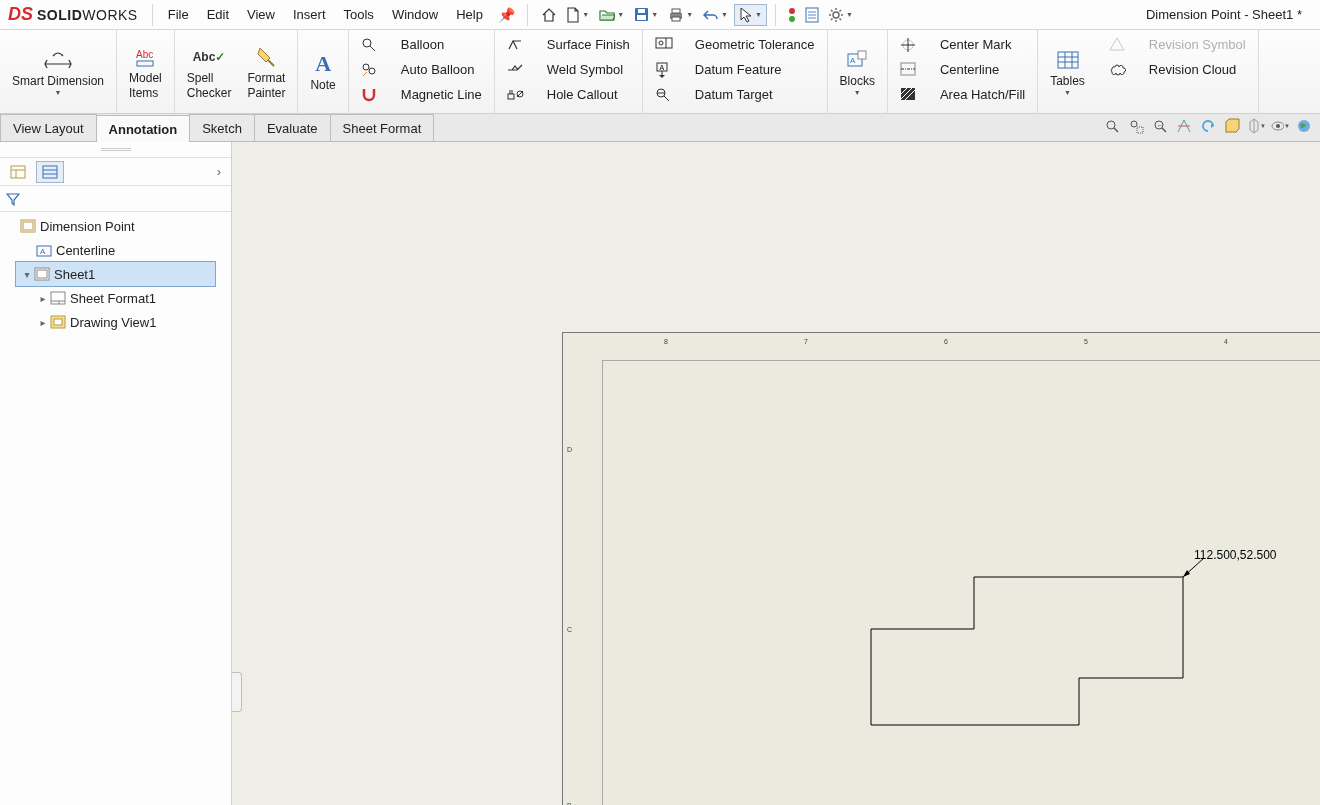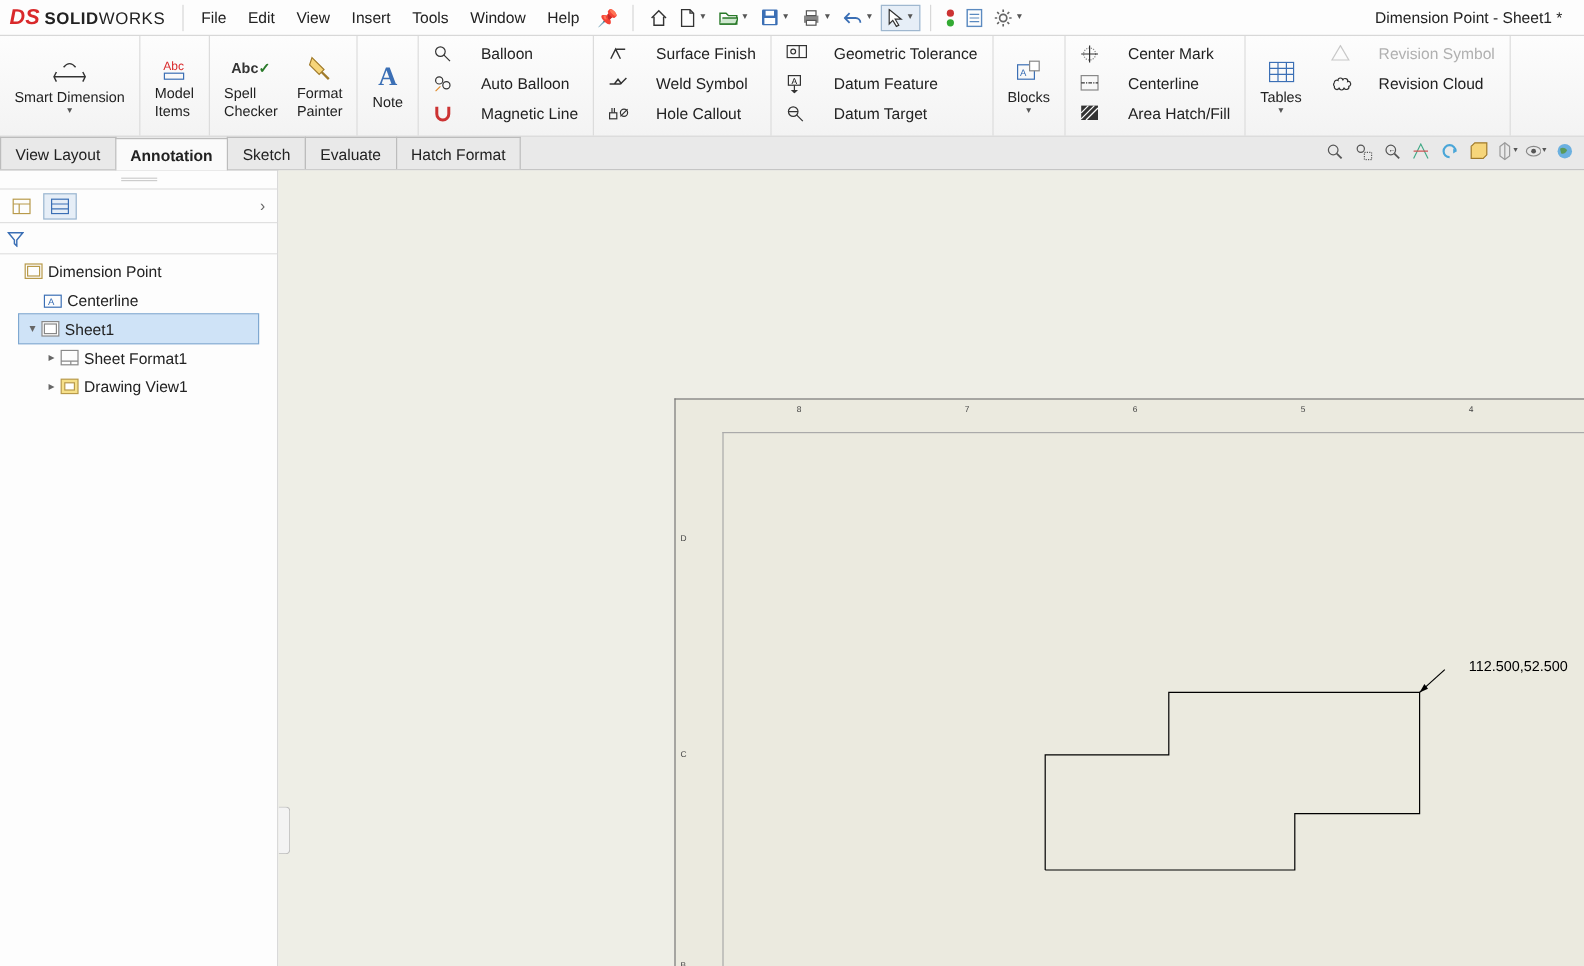--- a/index.html
+++ b/index.html
@@ -405,21 +405,21 @@
       <div style="height:24px"></div>
     </div>
   </div>
 </div>
 
 <div class="cmdtabs">
   <div class="cmdtab">View Layout</div>
   <div class="cmdtab active">Annotation</div>
   <div class="cmdtab">Sketch</div>
   <div class="cmdtab">Evaluate</div>
-  <div class="cmdtab">Hatch Format</div>
+  <div class="cmdtab">Sheet Format</div>
   <div class="view-tools">
     <div class="vt-btn">
         <svg width="16" height="16">
           <circle cx="7" cy="7" r="4" fill="none" stroke="#555"></circle>
           <line x1="10" y1="10" x2="14" y2="14" stroke="#555" stroke-width="1.5"></line>
         </svg>
       </div>
     <div class="vt-btn">
         <svg width="16" height="16">
           <circle cx="6" cy="6" r="3" fill="none" stroke="#555"></circle>
@@ -576,15 +576,15 @@
       <span style="top:450px">B</span>
     </div>
     <div class="sheet-border"></div>
 
     <svg class="drawing-svg" width="1088" height="663">
       <polyline points="639,583 639,487 742,487 742,435 951,435 951,536 847,536 847,583 639,583" fill="none" stroke="#000" stroke-width="1"></polyline>
 
       <line x1="951" y1="435" x2="972" y2="416" stroke="#000" stroke-width="1"></line>
       <path d="M951 435 L958 432 L955 428 Z" fill="#000"></path>
     </svg>
-    <div class="dim-pt-label" style="left:992px;top:406px">112.500,52.500</div>
+    <div class="dim-pt-label" style="left:962px;top:406px">112.500,52.500</div>
   </div>
 </div>
 
 </body></html>

